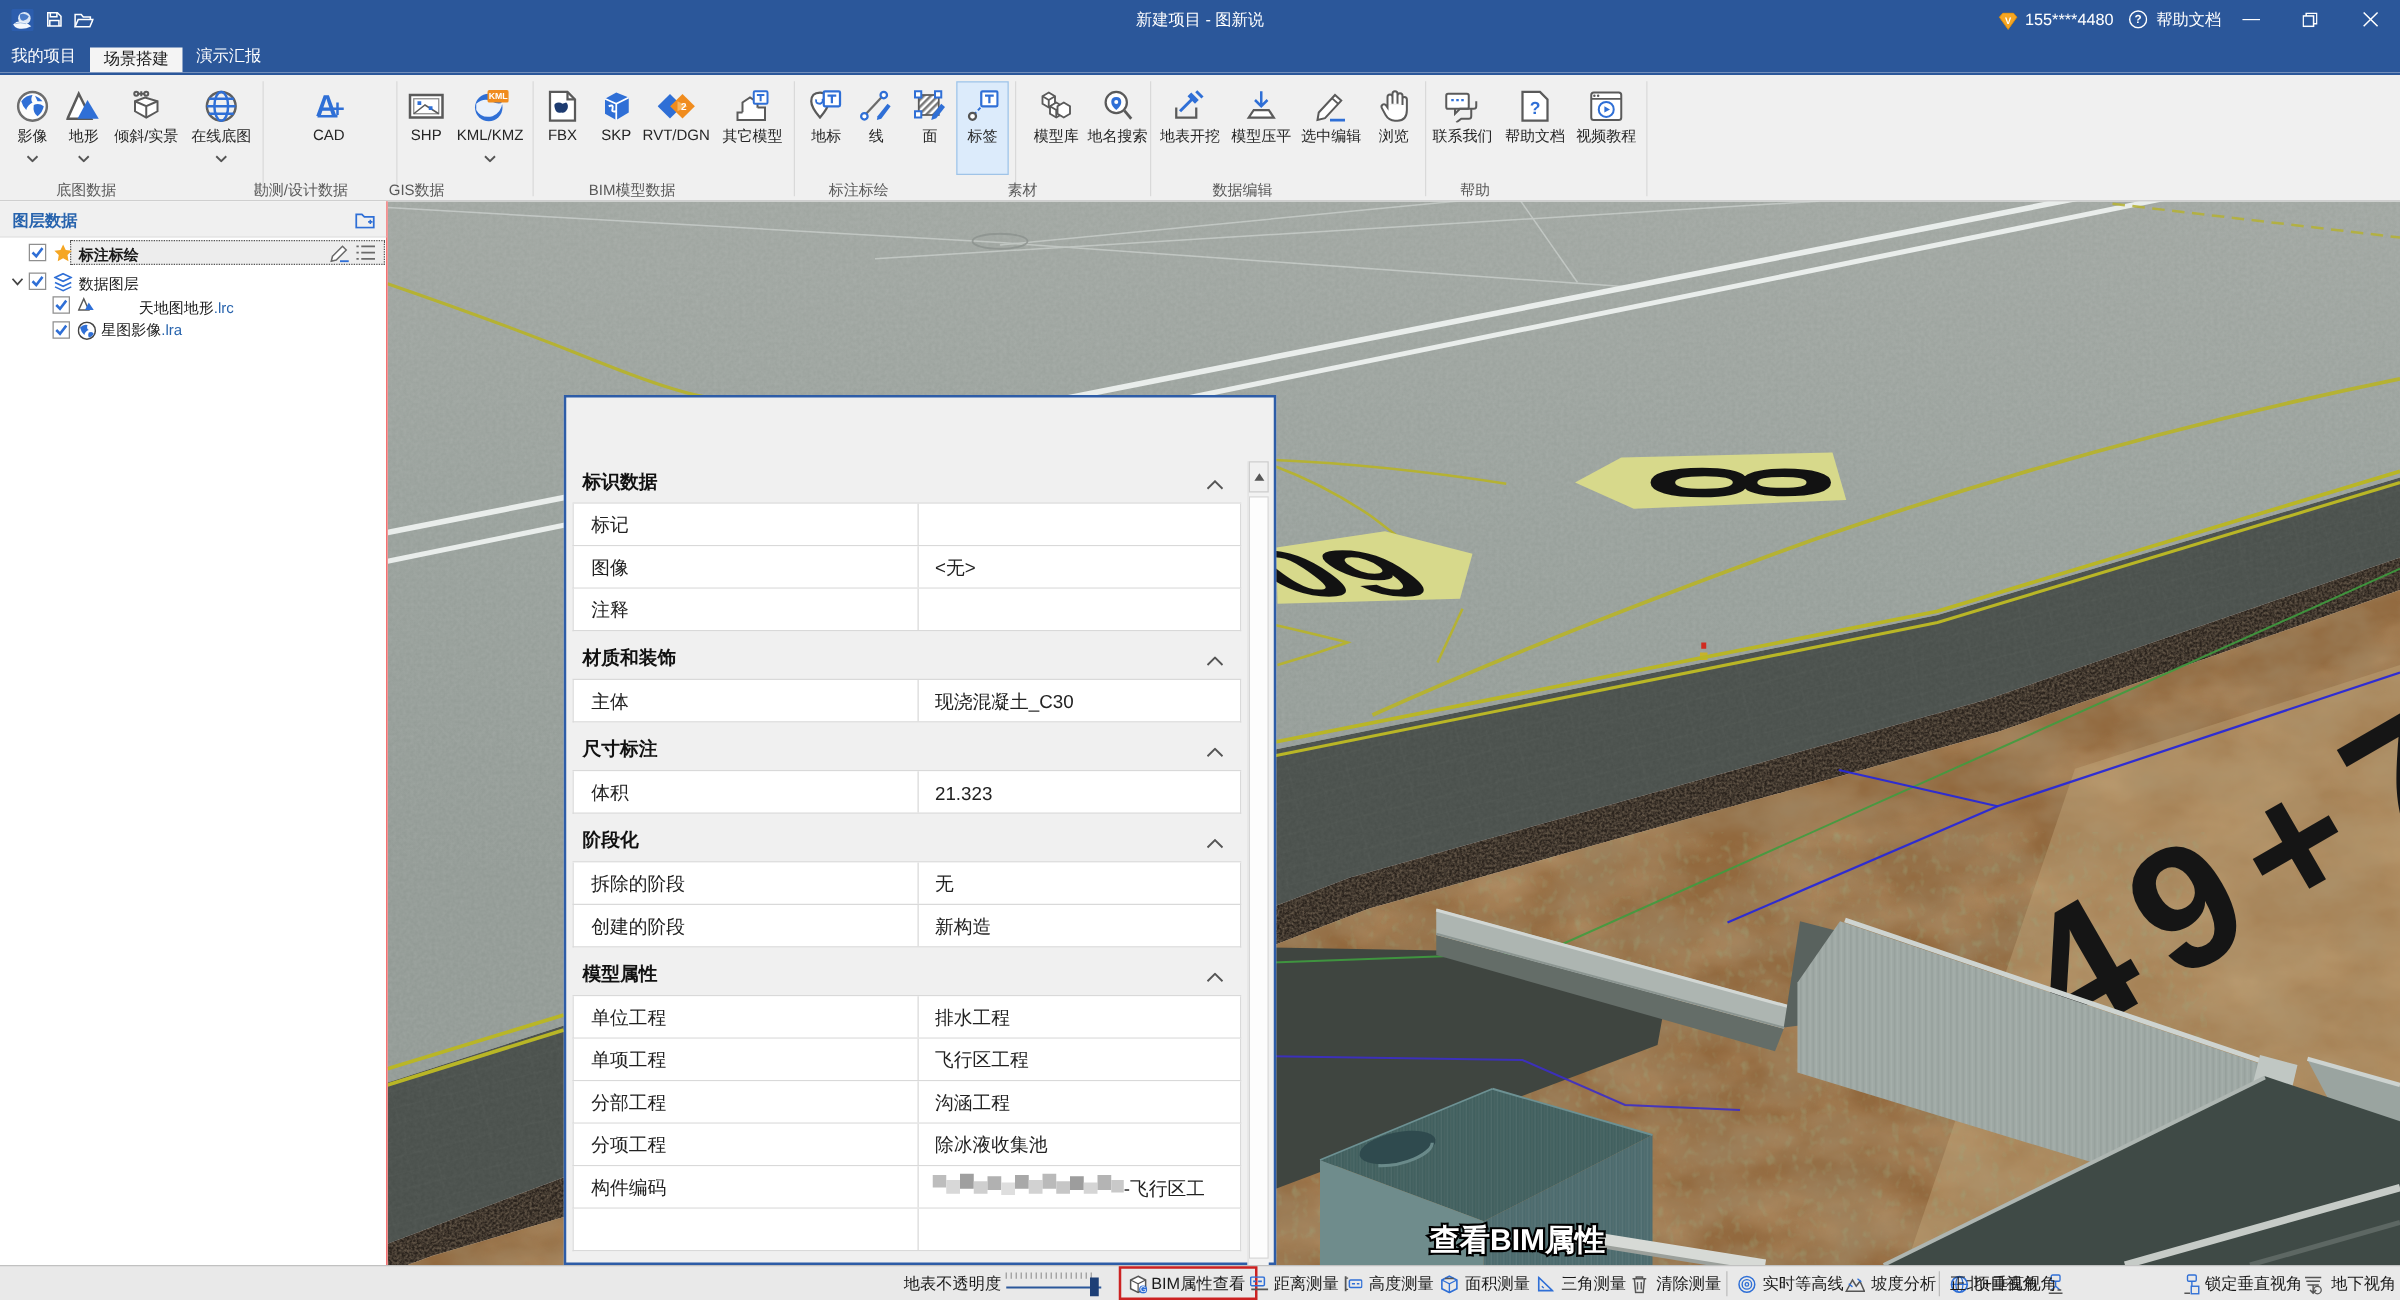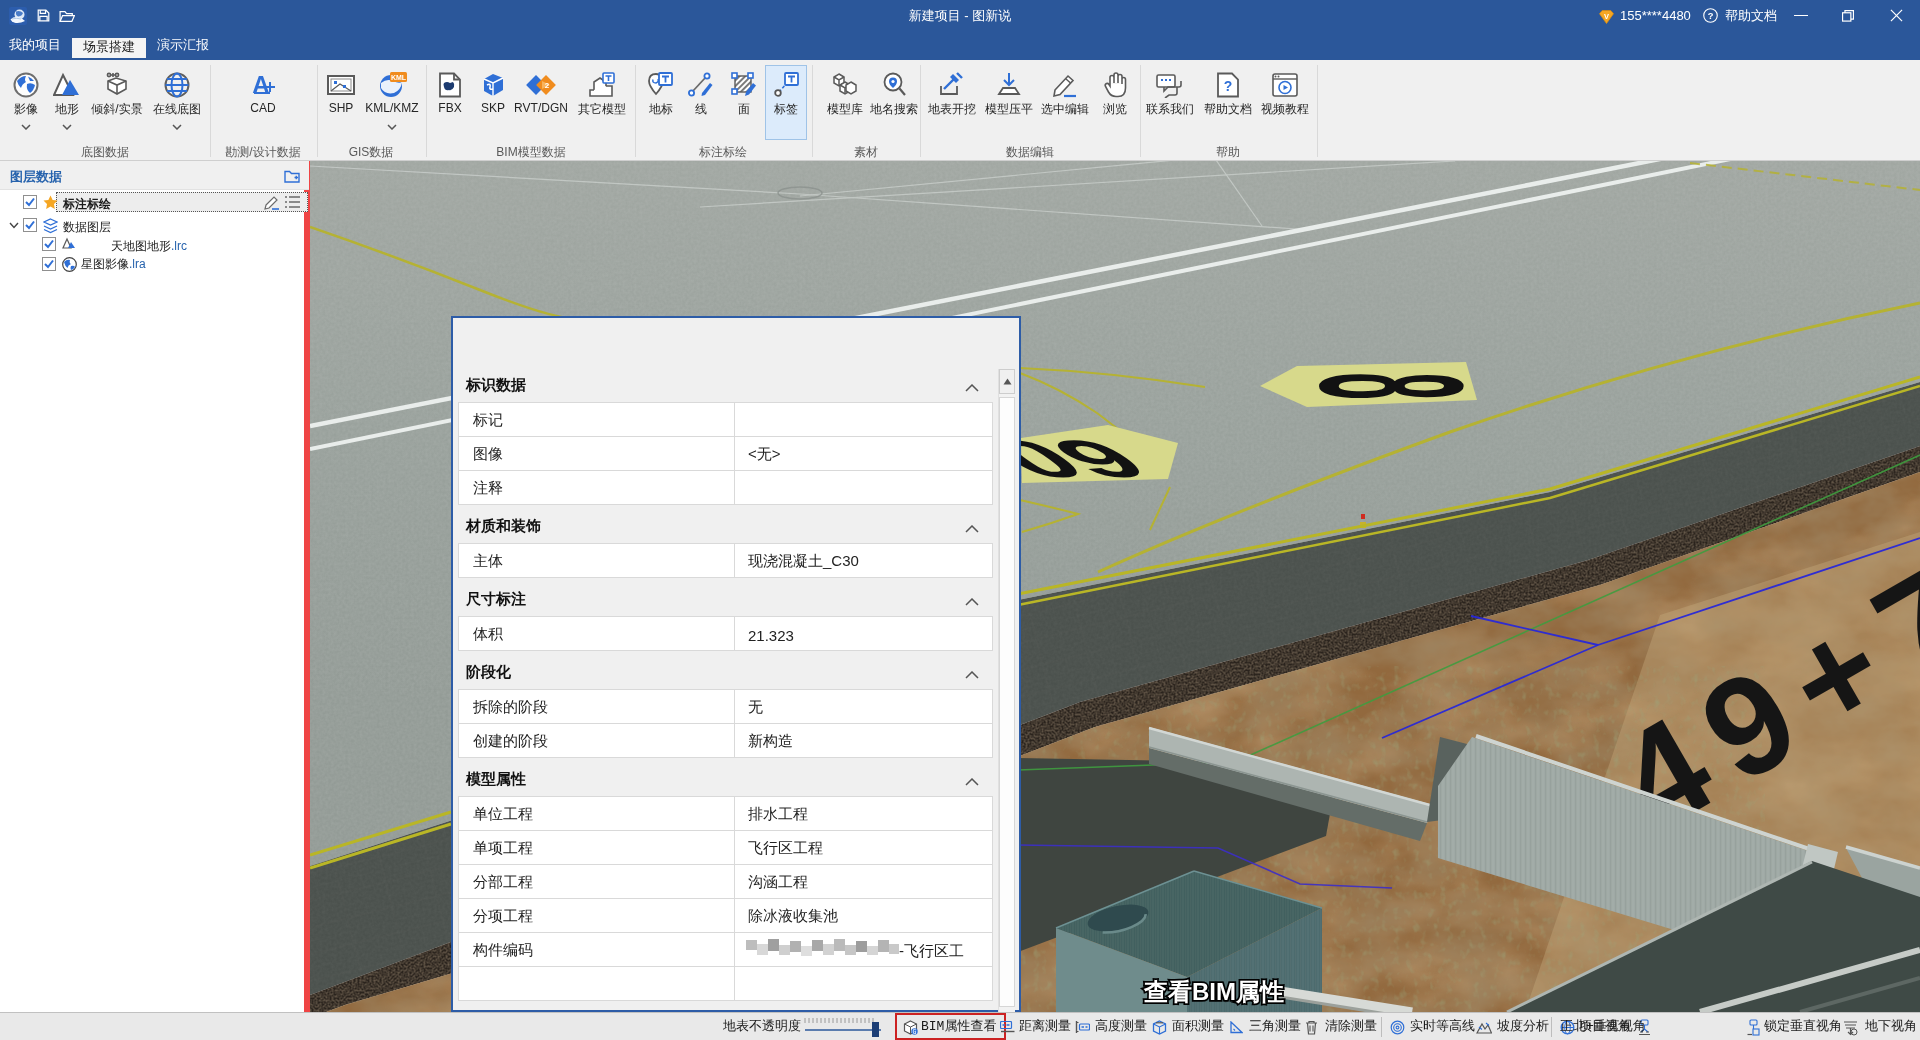--- a/index.html
+++ b/index.html
@@ -6,34 +6,34 @@
 html,body{width:1920px;height:1040px;overflow:hidden;font-family:"Liberation Sans",sans-serif;}
 #app{position:relative;width:1920px;height:1040px;background:#f0f0f0;}
 .abs{position:absolute;}
 
 #titlebar{position:absolute;left:0;top:0;width:1920px;height:32px;background:#2b579a;color:#fff;}
 #tabs{position:absolute;left:0;top:32px;width:1920px;height:26px;background:#2b579a;}
 .tab{position:absolute;top:0;height:26px;color:#fff;font-size:13px;line-height:26px;text-align:center;}
 .tab.active{background:#f4f4f4;color:#1a1a1a;top:6px;height:20px;line-height:18px;}
 #ribbon{position:absolute;left:0;top:58px;width:1920px;height:103px;background:#f0f0f0;border-top:2px solid #2b579a;border-bottom:1px solid #cfcfcf;}
 .rsep{position:absolute;top:5px;width:1px;height:92px;background:#d9d9d9;}
-.rlabel{position:absolute;top:84px;width:120px;text-align:center;font-size:12px;color:#595959;}
+.rlabel{position:absolute;top:84px;width:120px;text-align:left;font-size:12px;color:#595959;}
 .rbtn{position:absolute;top:4px;text-align:center;font-size:12px;color:#262626;}
 .rbtn .ric{display:block;margin:0 auto;}
 .rbtn .rtx{display:block;margin-top:3px;white-space:nowrap;}
 .chev{position:absolute;left:50%;margin-left:-5px;width:10px;height:6px;}
 
-#panel{position:absolute;left:0;top:161px;width:310px;height:851px;background:#fff;border-right:6px solid #ef4444;}
+#panel{position:absolute;left:0;top:161px;width:310px;height:851px;background:#fff;border-right:1px solid #ef4444;}
 #panelhead{position:absolute;left:0;top:0;width:309px;height:29px;background:#f0f0f0;border-bottom:1px solid #e2e2e2;}
 #panelhead .pt{position:absolute;left:10px;top:7px;font-size:13px;font-weight:bold;color:#2763ad;}
 .trow{position:absolute;left:0;width:309px;height:20px;font-size:12px;color:#1a1a1a;}
 .cb{position:absolute;top:2px;width:14px;height:14px;background:#fff;border:1px solid #8f8f8f;}
 .cb svg{position:absolute;left:0px;top:0px;}
 
-#statusbar{position:absolute;left:0;top:1012px;width:1920px;height:28px;background:#e9e9e9;border-top:1px solid #c1c1c1;font-family:Liberation Mono, monospace;}
+#statusbar{position:absolute;left:0;top:1012px;width:1920px;height:28px;background:#e9e9e9;border-top:1px solid #c1c1c1;}
 .sitem{position:absolute;top:0;height:28px;font-size:13px;color:#1a1a1a;line-height:28px;white-space:nowrap;}
 .ssep{position:absolute;top:4px;width:1px;height:20px;background:#bdbdbd;}
 
 #dialog{position:absolute;left:451px;top:316px;width:570px;height:696px;background:#f0f0f0;border:2px solid #2d5ca7;}
 #dtitle{position:absolute;left:-2px;top:-2px;width:570px;height:49px;background:#2d5ca7;color:#fff;}
 #dtitle .dt{position:absolute;left:30px;top:16px;font-size:16px;}
 #dbody{position:absolute;left:5px;top:49px;width:535px;}
 .grow{position:relative;background:#f0f0f0;border-bottom:1px solid #d9d9d9;}
 .grow .gt{position:absolute;left:8px;bottom:7px;font-size:15px;font-weight:bold;color:#111;}
 .prow{position:relative;background:#fff;border-bottom:1px solid #d9d9d9;border-left:1px solid #d9d9d9;border-right:1px solid #d9d9d9;}

